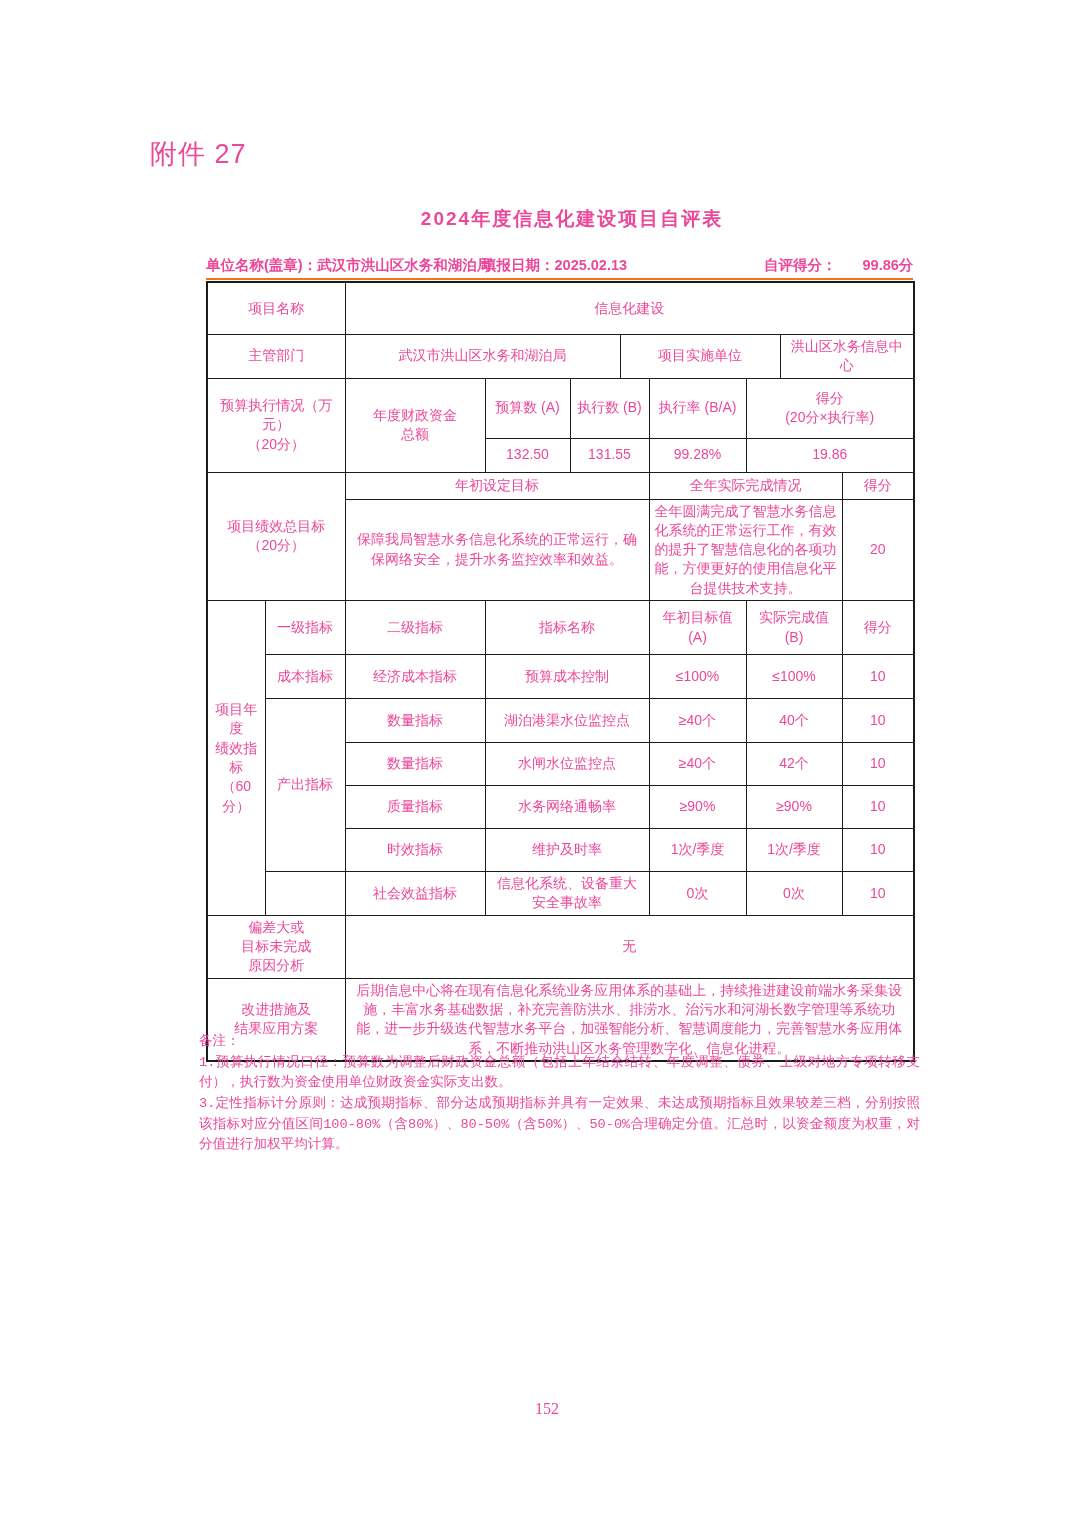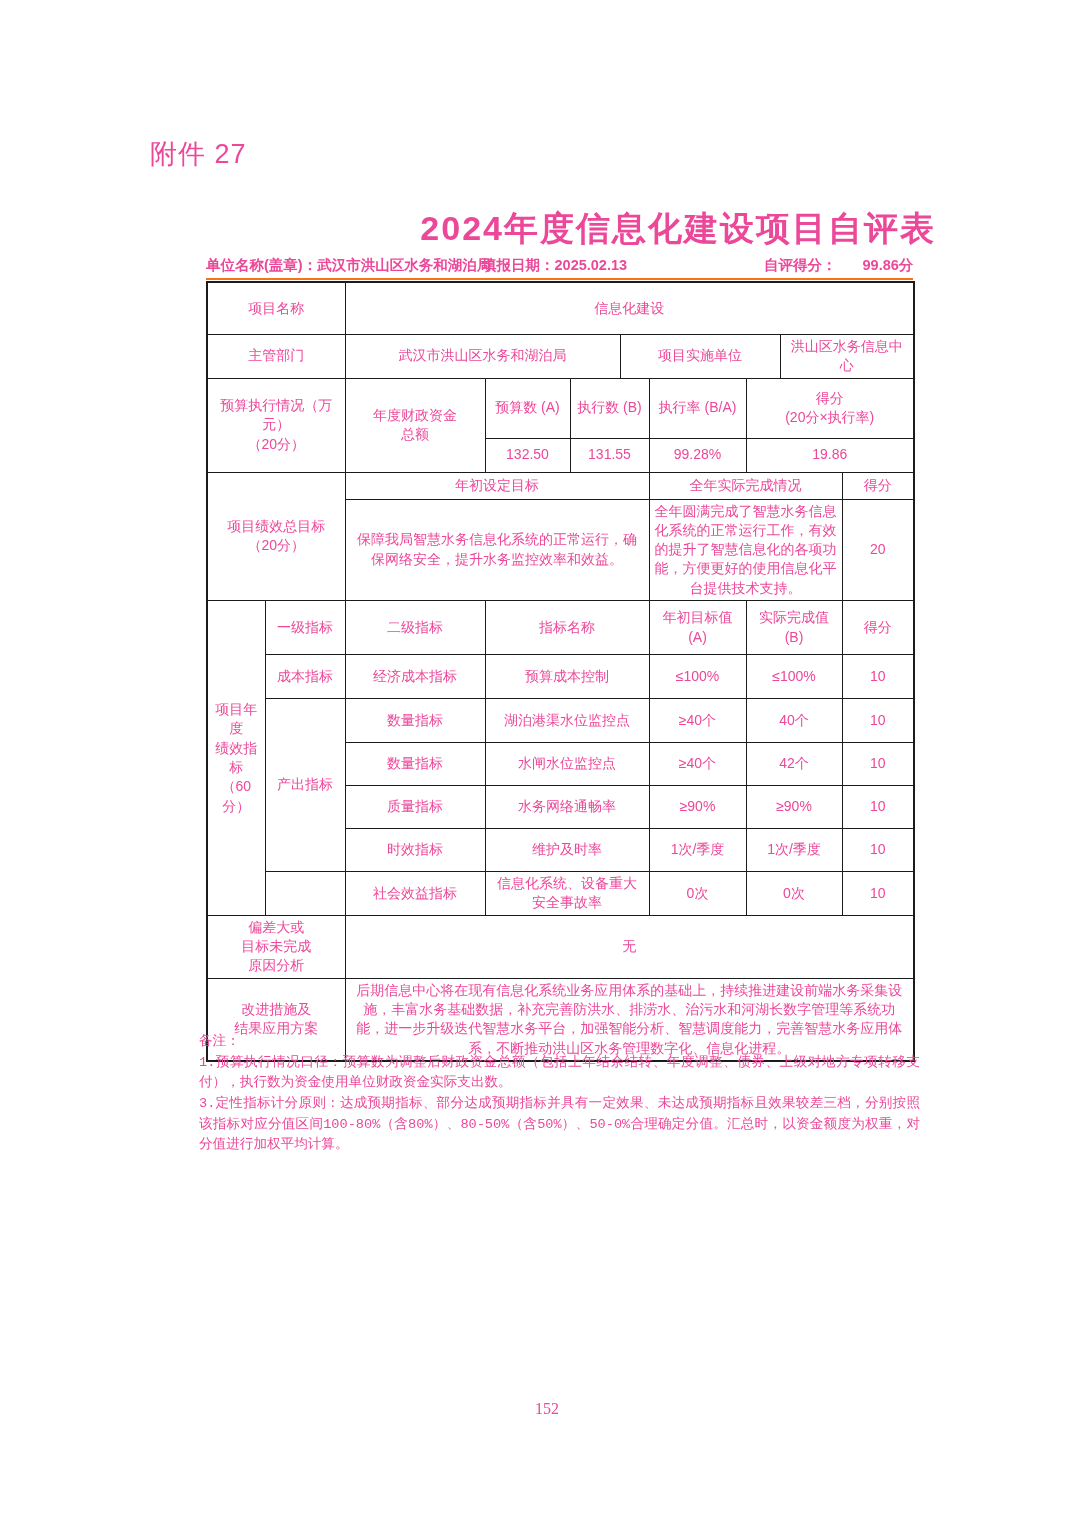--- a/index.html
+++ b/index.html
@@ -1,20 +1,20 @@
 <!DOCTYPE html>
 <html><head>
 <meta charset="utf-8">
 <style>
   html,body{margin:0;padding:0;background:#ffffff;}
   .page{position:relative;width:1074px;height:1520px;background:#fff;
         font-family:"Liberation Sans",sans-serif;color:#ec4899;overflow:hidden;padding-left:20px;}
   .attachment{position:absolute;left:150px;top:136px;font-size:27px;letter-spacing:1px;}
-  .doc-title{position:absolute;left:184px;top:206px;width:752px;text-align:right;
-             font-size:34px;font-weight:bold;letter-spacing:2px;}
+  .doc-title{position:absolute;left:196px;top:206px;width:752px;text-align:center;
+             font-size:19px;font-weight:bold;letter-spacing:2px;}
   .headerline{position:absolute;left:206px;top:250px;width:707px;height:28px;
               border-bottom:2px solid #f97316;font-size:14.5px;font-weight:600;}
   .headerline .hitem{position:absolute;bottom:3px;white-space:nowrap;}
   .h-unit{left:0;}
   .h-date{left:276px;}
   .h-score{left:558px;}
   .h-score .val{margin-left:26px;}
   table.main{position:absolute;left:206px;top:281px;width:707px;border-collapse:collapse;
              table-layout:fixed;font-size:14px;border:2px solid #1b1b1b;}
   table.main td{border:1px solid #1b1b1b;text-align:center;vertical-align:middle;

